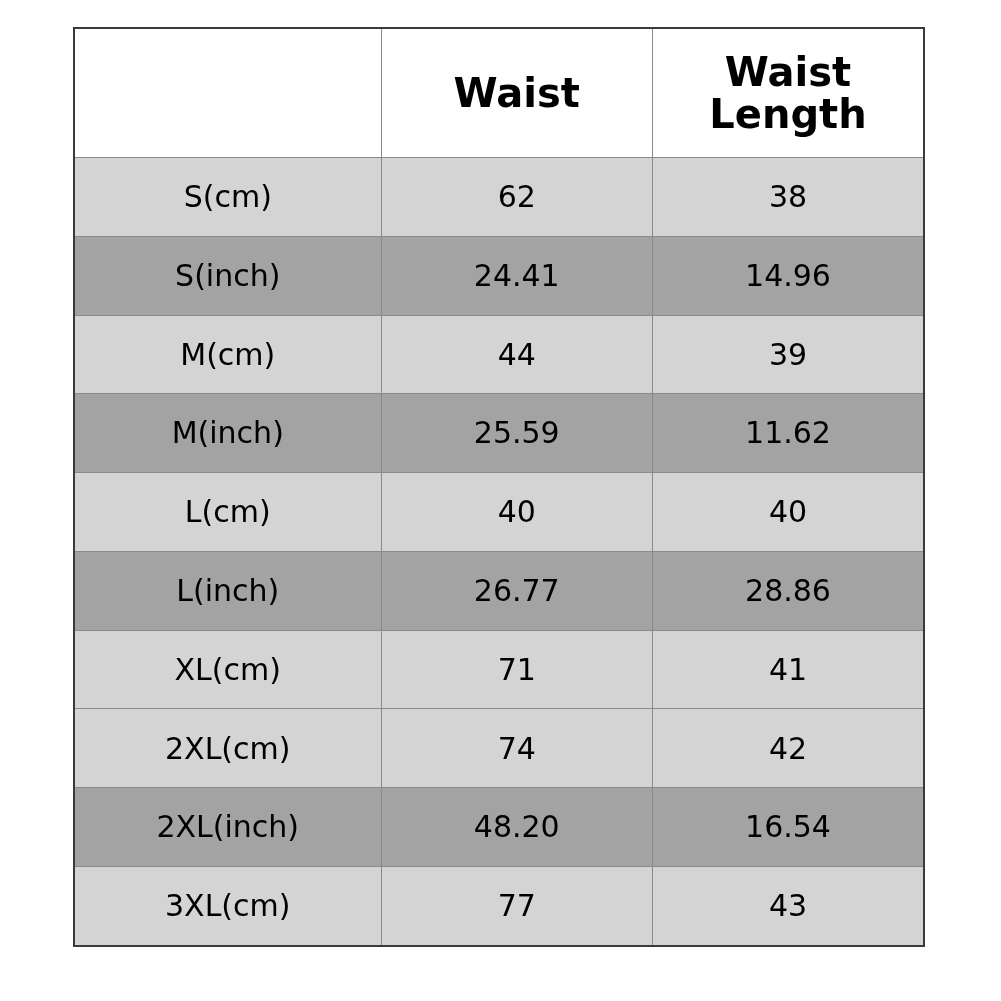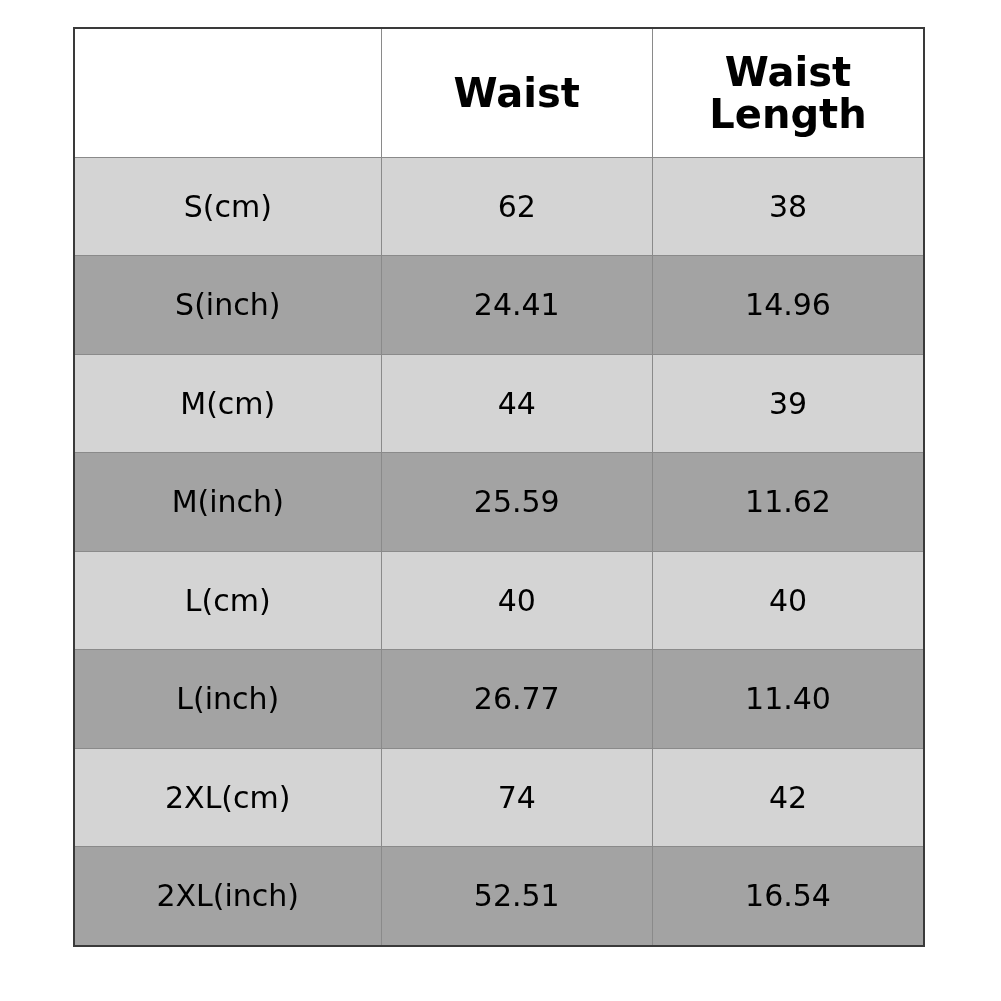--- a/index.html
+++ b/index.html
@@ -102,27 +102,37 @@
         <td>11.62</td>
       </tr>
       <tr class="shaded">
         <td>L(cm)</td>
         <td>40</td>
         <td>40</td>
       </tr>
       <tr class="plain">
         <td>L(inch)</td>
         <td>26.77</td>
-        <td>11.40</td>
+        <td>28.86</td>
+      </tr>
+      <tr class="shaded">
+        <td>XL(cm)</td>
+        <td>71</td>
+        <td>41</td>
       </tr>
       <tr class="shaded">
         <td>2XL(cm)</td>
         <td>74</td>
         <td>42</td>
       </tr>
       <tr class="plain">
         <td>2XL(inch)</td>
-        <td>52.51</td>
+        <td>48.20</td>
         <td>16.54</td>
+      </tr>
+      <tr class="shaded">
+        <td>3XL(cm)</td>
+        <td>77</td>
+        <td>43</td>
       </tr>
     </tbody>
   </table>
 </div>
 
 </body></html>

